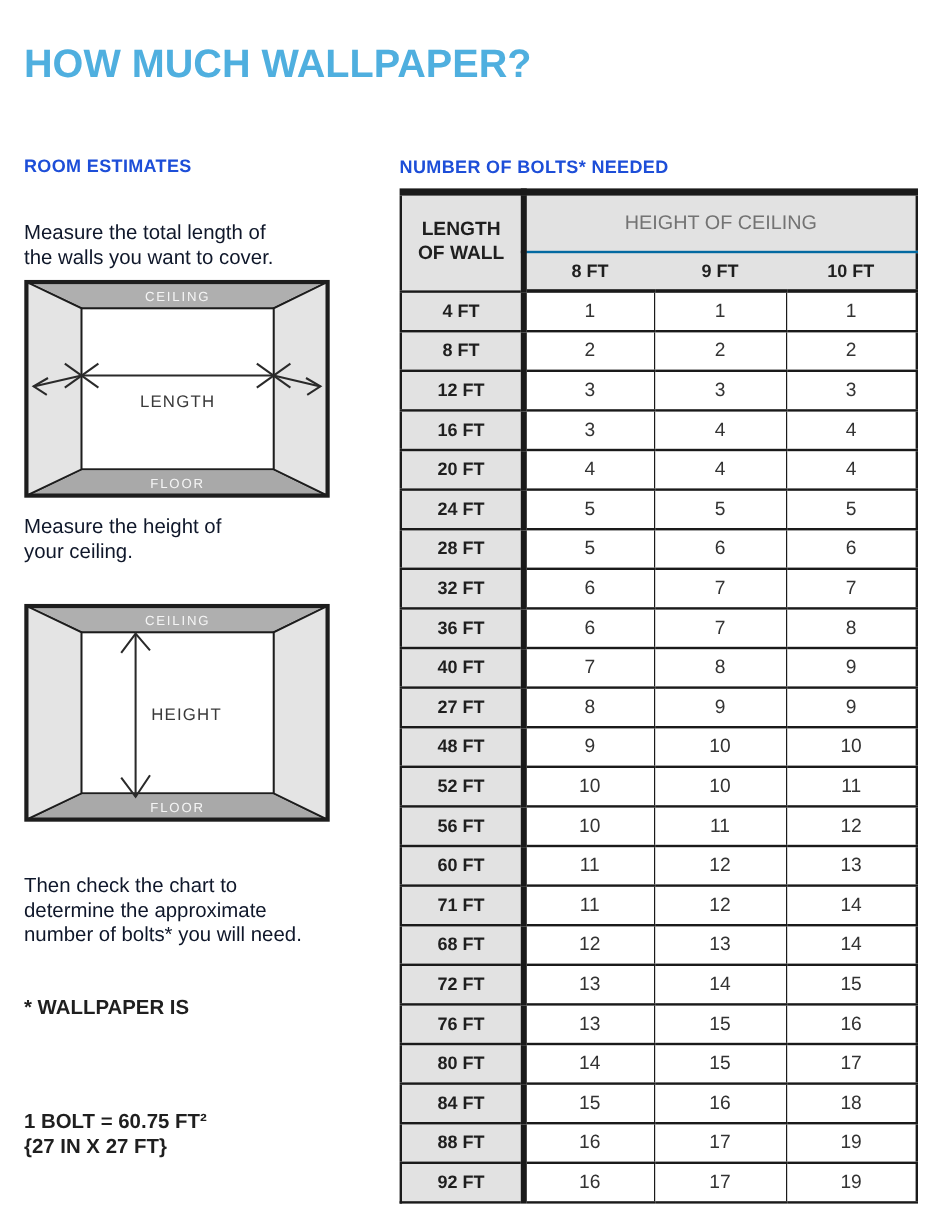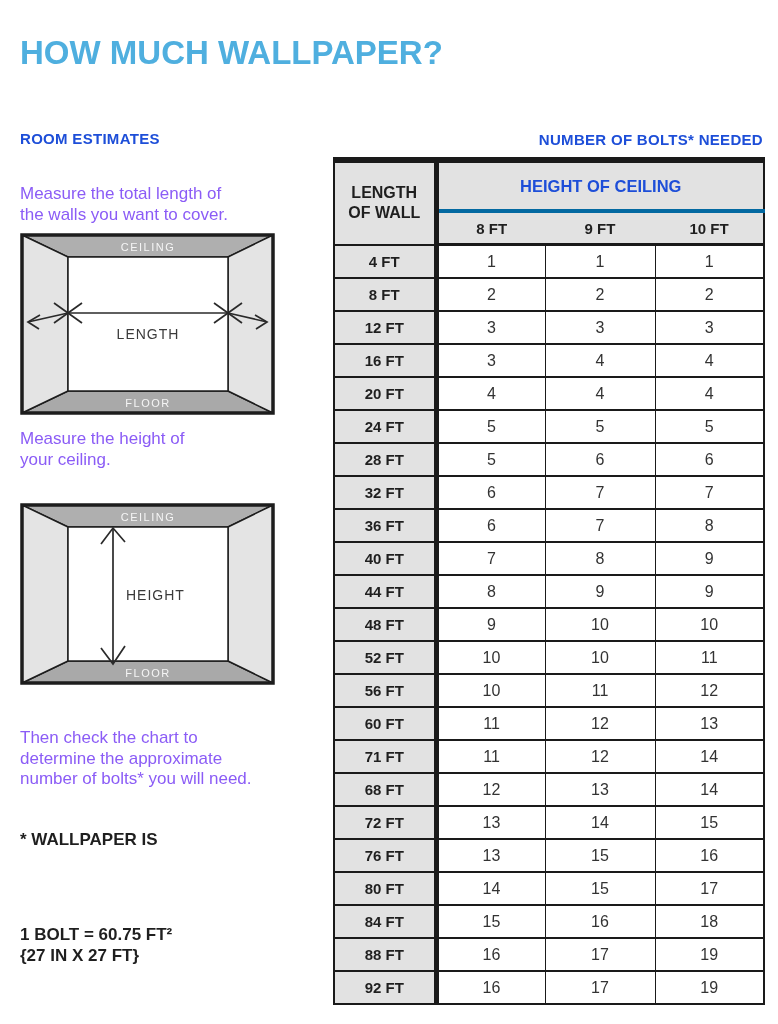--- a/index.html
+++ b/index.html
@@ -16,21 +16,21 @@
     font-size: 33px; font-weight: bold; color: #4FAFDF;
     letter-spacing: 0px;
   }
   .section-heading {
     font-size: 15px; font-weight: bold; color: #1d4ed8;
     letter-spacing: 0.3px;
   }
   
   .left-col { position: absolute; left: 20px; top: 130px; width: 300px; }
   .para {
-    font-size: 17px; line-height: 1.22; color: #8b5cf6;
+    font-size: 17px; line-height: 1.22; color: #0f172a;
     white-space: pre-line;
   }
   .para-1 { position: absolute; left: 20px; top: 167px; }
   .diagram-1 { position: absolute; left: 20px; top: 233px; }
   .para-2 { position: absolute; left: 20px; top: 412px; }
   .diagram-2 { position: absolute; left: 20px; top: 503px; }
   .para-3 { position: absolute; left: 20px; top: 711px; }
   .footnote {
     position: absolute; left: 20px; top: 830px;
     font-size: 17px; font-weight: bold; color: #1f1f1f; line-height: 1.15;
@@ -40,40 +40,40 @@
     position: absolute; left: 20px; top: 888px;
     font-size: 17px; font-weight: bold; color: #1f1f1f; line-height: 1.25;
     white-space: pre-line;
     margin-top: 36px;
   }
   
   .room-svg text { font-family: "Liberation Sans", "DejaVu Sans", sans-serif; }
   .band-label { font-size: 11px; letter-spacing: 1.5px; fill: #f5f5f5; }
   .dim-label { font-size: 14px; letter-spacing: 1px; fill: #3a3a3a; }
   
-  .table-heading { position: absolute; left: 333px; top: 131px; width: 430px; text-align: right; }
+  .table-heading { position: absolute; left: 333px; top: 131px; width: 430px; text-align: left; }
   .bolts-table {
     position: absolute; left: 333px; top: 157px;
     border-collapse: collapse; table-layout: fixed; width: 430px;
     border-top: 6px solid #1a1a1a;
     border-left: 2px solid #1a1a1a;
     border-right: 2px solid #1a1a1a;
     border-bottom: 2px solid #1a1a1a;
   }
   .bolts-table th, .bolts-table td { padding: 0; text-align: center; vertical-align: middle; }
   .wall-header {
     background: #e2e2e2;
     border-right: 5px solid #1a1a1a;
     font-size: 16px; font-weight: bold; color: #1f1f1f;
     line-height: 1.25; white-space: pre-line;
   }
   .group-header {
     background: #e2e2e2;
-    border-bottom: 4px solid #0369a1;
-    font-size: 16.5px; font-weight: bold; color: #1d4ed8;
+    border-bottom: 2px solid #0369a1;
+    font-size: 16.5px; font-weight: normal; color: #737373;
     height: 46px;
   }
   .sub-header {
     background: #e2e2e2;
     border-bottom: 3px solid #1a1a1a;
     font-size: 15px; font-weight: bold; color: #1f1f1f;
     height: 30px;
   }
   .rowlabel {
     background: #e2e2e2;
@@ -236,21 +236,21 @@
         <td class="datacell">7</td>
         <td class="datacell last">8</td>
       </tr>
       <tr>
         <td class="rowlabel">40 FT</td>
         <td class="datacell first-after-divider">7</td>
         <td class="datacell">8</td>
         <td class="datacell last">9</td>
       </tr>
       <tr>
-        <td class="rowlabel">44 FT</td>
+        <td class="rowlabel">27 FT</td>
         <td class="datacell first-after-divider">8</td>
         <td class="datacell">9</td>
         <td class="datacell last">9</td>
       </tr>
       <tr>
         <td class="rowlabel">48 FT</td>
         <td class="datacell first-after-divider">9</td>
         <td class="datacell">10</td>
         <td class="datacell last">10</td>
       </tr>

